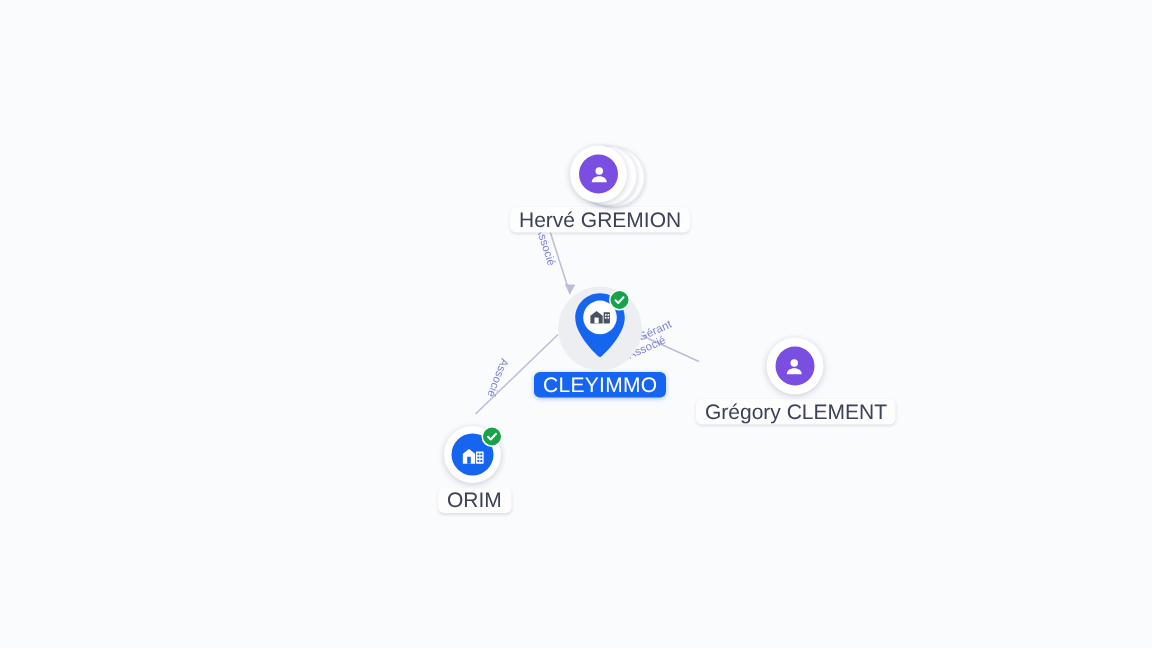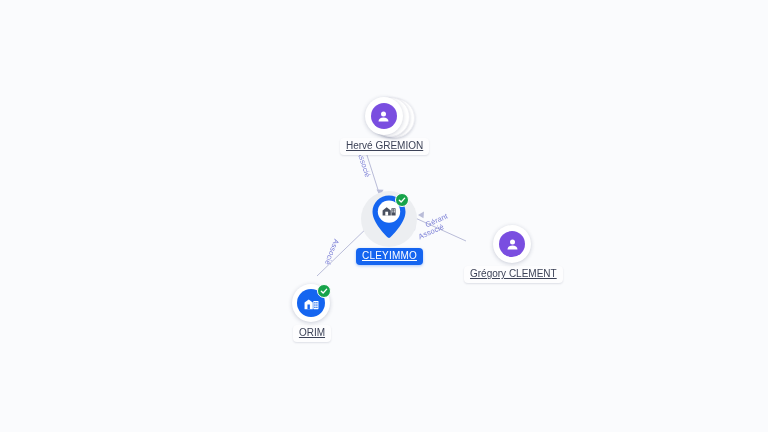--- a/index.html
+++ b/index.html
@@ -147,25 +147,24 @@
   }
   .badge-check svg { display: block; }
 
   
   .node-label {
     margin-top: 1px;
     padding: 2px 6px 3px 6px;
     border-radius: 4px;
     background: #fdfdfe;
     color: #3c4257;
-    font-size: 10px;
+    font-size: 14px;
     line-height: 12px;
     white-space: nowrap;
     box-shadow: 0 1px 2px rgba(30,40,80,.13);
-    text-decoration: underline;
   }
   .node-label.focus {
     background: #1565f0;
     color: #ffffff;
     font-weight: 500;
     letter-spacing: .2px;
     border-radius: 4px;
     box-shadow: 0 1px 3px rgba(21,101,240,.35);
   }
 

